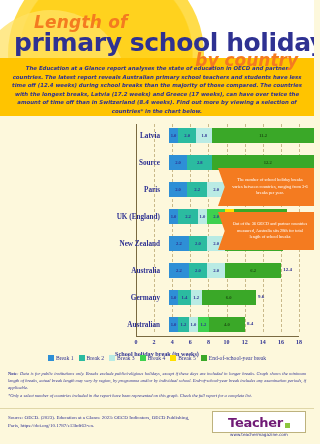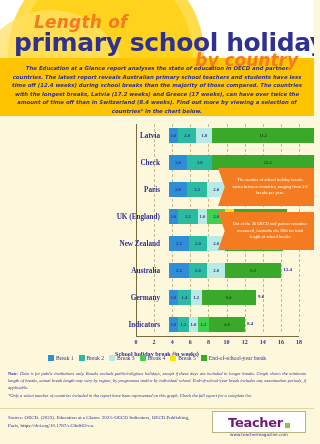--- a/index.html
+++ b/index.html
@@ -138,21 +138,21 @@
           <div class="clabel">Latvia</div>
           <div class="bar">
             <div class="seg" style="width: 9.05556px; background: rgb(46, 143, 214);">1.0</div>
             <div class="seg" style="width: 18.1111px; background: rgb(43, 187, 160);">2.0</div>
             <div class="seg" style="width: 16.3px; background: rgb(185, 235, 228);">1.8</div>
             <div class="seg" style="width: 101.422px; background: rgb(58, 168, 40); color: rgb(29, 79, 19);">11.2</div>
           </div>
           <div class="total" style="left: 294.756px;">17.2</div>
         </div>
         <div class="row">
-          <div class="clabel">Check</div>
+          <div class="clabel">Source</div>
           <div class="bar">
             <div class="seg" style="width: 18.1111px; background: rgb(46, 143, 214);">2.0</div>
             <div class="seg" style="width: 25.3556px; background: rgb(43, 187, 160);">2.8</div>
             <div class="seg" style="width: 110.478px; background: rgb(58, 168, 40); color: rgb(29, 79, 19);">12.2</div>
           </div>
           <div class="total" style="left: 292.944px;">17.0</div>
         </div>
         <div class="row">
           <div class="clabel">Paris</div>
           <div class="bar">
@@ -200,21 +200,21 @@
           <div class="clabel">Germany</div>
           <div class="bar">
             <div class="seg" style="width: 9.05556px; background: rgb(46, 143, 214);">1.0</div>
             <div class="seg" style="width: 12.6778px; background: rgb(43, 187, 160);">1.4</div>
             <div class="seg" style="width: 10.8667px; background: rgb(185, 235, 228);">1.2</div>
             <div class="seg" style="width: 54.3333px; background: rgb(58, 168, 40); color: rgb(29, 79, 19);">6.0</div>
           </div>
           <div class="total" style="left: 225.933px;">9.6</div>
         </div>
         <div class="row">
-          <div class="clabel">Indicators</div>
+          <div class="clabel">Australian</div>
           <div class="bar">
             <div class="seg" style="width: 9.05556px; background: rgb(46, 143, 214);">1.0</div>
             <div class="seg" style="width: 10.8667px; background: rgb(43, 187, 160);">1.2</div>
             <div class="seg" style="width: 9.05556px; background: rgb(185, 235, 228);">1.0</div>
             <div class="seg" style="width: 10.8667px; background: rgb(62, 209, 79);">1.2</div>
             <div class="seg" style="width: 36.2222px; background: rgb(58, 168, 40); color: rgb(29, 79, 19);">4.0</div>
           </div>
           <div class="total" style="left: 215.067px;">8.4</div>
         </div>
       </div>

